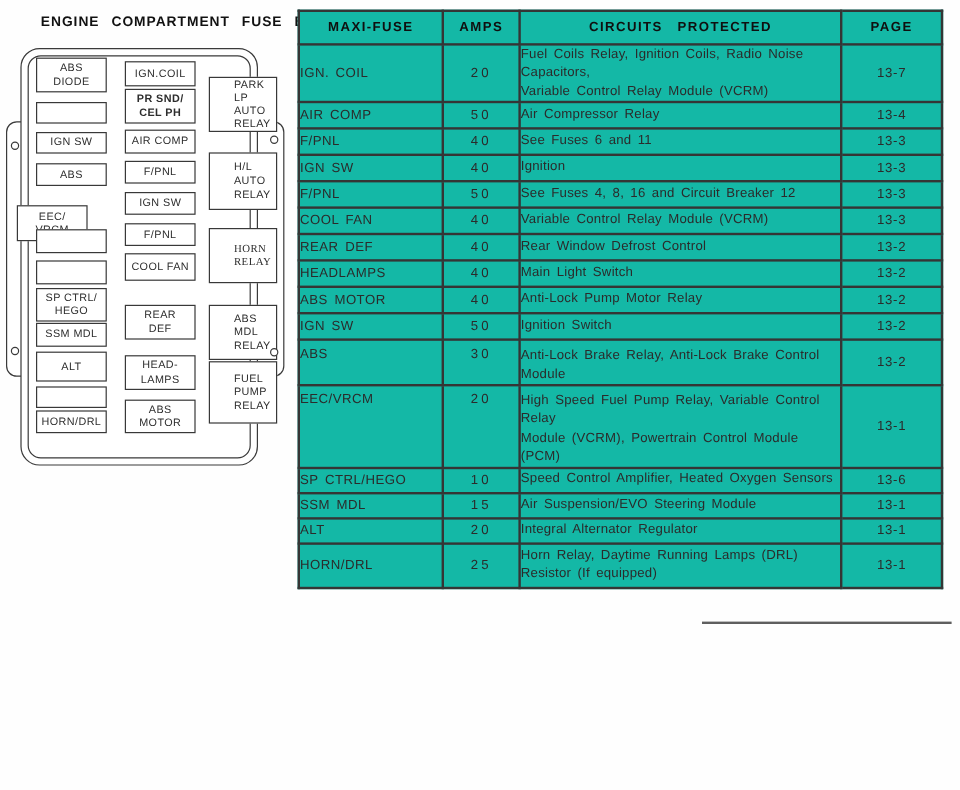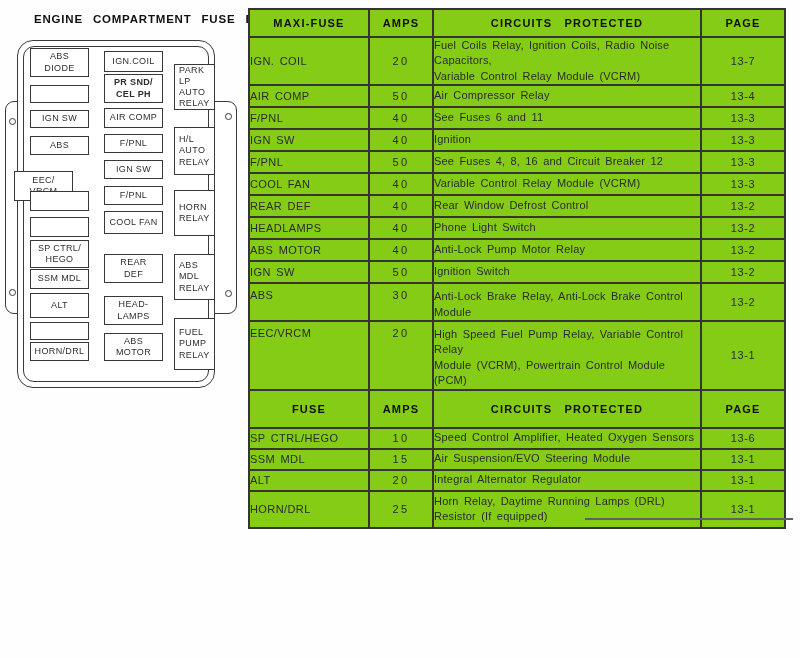--- a/index.html
+++ b/index.html
@@ -29,26 +29,26 @@
     background:#fff;z-index:5;
   }
   .slot{
     position:absolute;border:1.5px solid #383838;background:#fff;z-index:4;
     display:flex;align-items:center;justify-content:center;
   }
   .slot-label{
     font-size:9px;line-height:1.25;letter-spacing:0.35px;color:#2d2d2d;
     text-align:center;white-space:pre-line;
   }
-  .slot-relay{justify-content:flex-start;padding-left:4px;}
+  .slot-relay{justify-content:flex-start;padding-left:20px;}
   .slot-relay .slot-label{text-align:left;}
   
   .fuse-table{
     position:absolute;left:248px;top:8px;width:536px;
-    border-collapse:collapse;table-layout:fixed;background:#84cc16;
+    border-collapse:collapse;table-layout:fixed;background:#14b8a6;
   }
   .fuse-table th,.fuse-table td{
     border:2px solid #353535;padding:0;vertical-align:middle;
     font-size:11px;color:#2b2b2b;overflow:hidden;
   }
   .fuse-table th{
     font-weight:bold;color:#0f0f0f;text-align:center;
     letter-spacing:1.2px;word-spacing:8px;font-size:11px;
   }
   .c-fuse{text-align:left;padding-left:10px;white-space:nowrap;letter-spacing:0.4px;word-spacing:2px;}
@@ -147,30 +147,30 @@
         <span class="slot-label">PARK
 LP
 AUTO
 RELAY</span>
       </div>
     <div class="slot slot-relay" style="left:174px;top:127px;width:35px;height:46px;">
         <span class="slot-label">H/L
 AUTO
 RELAY</span>
       </div>
-    <div class="slot slot-relay" style="left:174px;top:190px;width:35px;height:44px;">
+    <div class="slot slot-relay" style="left:174px;top:190px;width:35px;height:44px;font-family:Liberation Serif, serif;">
         <span class="slot-label">HORN
 RELAY</span>
       </div>
     <div class="slot slot-relay" style="left:174px;top:254px;width:35px;height:44px;">
         <span class="slot-label">ABS
 MDL
 RELAY</span>
       </div>
-    <div class="slot slot-relay" style="left:174px;top:318px;width:35px;height:50px;">
+    <div class="slot slot-relay" style="left:174px;top:301px;width:35px;height:50px;">
         <span class="slot-label">FUEL
 PUMP
 RELAY</span>
       </div>
   </div>
 
   <table class="fuse-table">
     <colgroup>
         <col style="width:120px">
         <col style="width:64px">
@@ -223,21 +223,21 @@
       </tr>
       <tr style="height:22px">
         <td class="c-fuse">REAR DEF</td>
         <td class="c-amps">40</td>
         <td class="c-circ">Rear Window Defrost Control</td>
         <td class="c-page">13-2</td>
       </tr>
       <tr style="height:22px">
         <td class="c-fuse">HEADLAMPS</td>
         <td class="c-amps">40</td>
-        <td class="c-circ">Phone Light Switch</td>
+        <td class="c-circ">Main Light Switch</td>
         <td class="c-page">13-2</td>
       </tr>
       <tr style="height:22px">
         <td class="c-fuse">ABS MOTOR</td>
         <td class="c-amps">40</td>
         <td class="c-circ">Anti-Lock Pump Motor Relay</td>
         <td class="c-page">13-2</td>
       </tr>
       <tr style="height:22px">
         <td class="c-fuse">IGN SW</td>
@@ -251,26 +251,20 @@
         <td class="c-circ">Anti-Lock Brake Relay, Anti-Lock Brake Control Module</td>
         <td class="c-page">13-2</td>
       </tr>
       <tr style="height:47px" class="va-top">
         <td class="c-fuse">EEC/VRCM</td>
         <td class="c-amps">20</td>
         <td class="c-circ">High Speed Fuel Pump Relay, Variable Control Relay
 Module (VCRM), Powertrain Control Module (PCM)</td>
         <td class="c-page">13-1</td>
       </tr>
-      <tr style="height:38px">
-        <th>FUSE</th>
-        <th>AMPS</th>
-        <th>CIRCUITS PROTECTED</th>
-        <th>PAGE</th>
-      </tr>
       <tr style="height:21px">
         <td class="c-fuse">SP CTRL/HEGO</td>
         <td class="c-amps">10</td>
         <td class="c-circ">Speed Control Amplifier, Heated Oxygen Sensors</td>
         <td class="c-page">13-6</td>
       </tr>
       <tr style="height:21px">
         <td class="c-fuse">SSM MDL</td>
         <td class="c-amps">15</td>
         <td class="c-circ">Air Suspension/EVO Steering Module</td>

